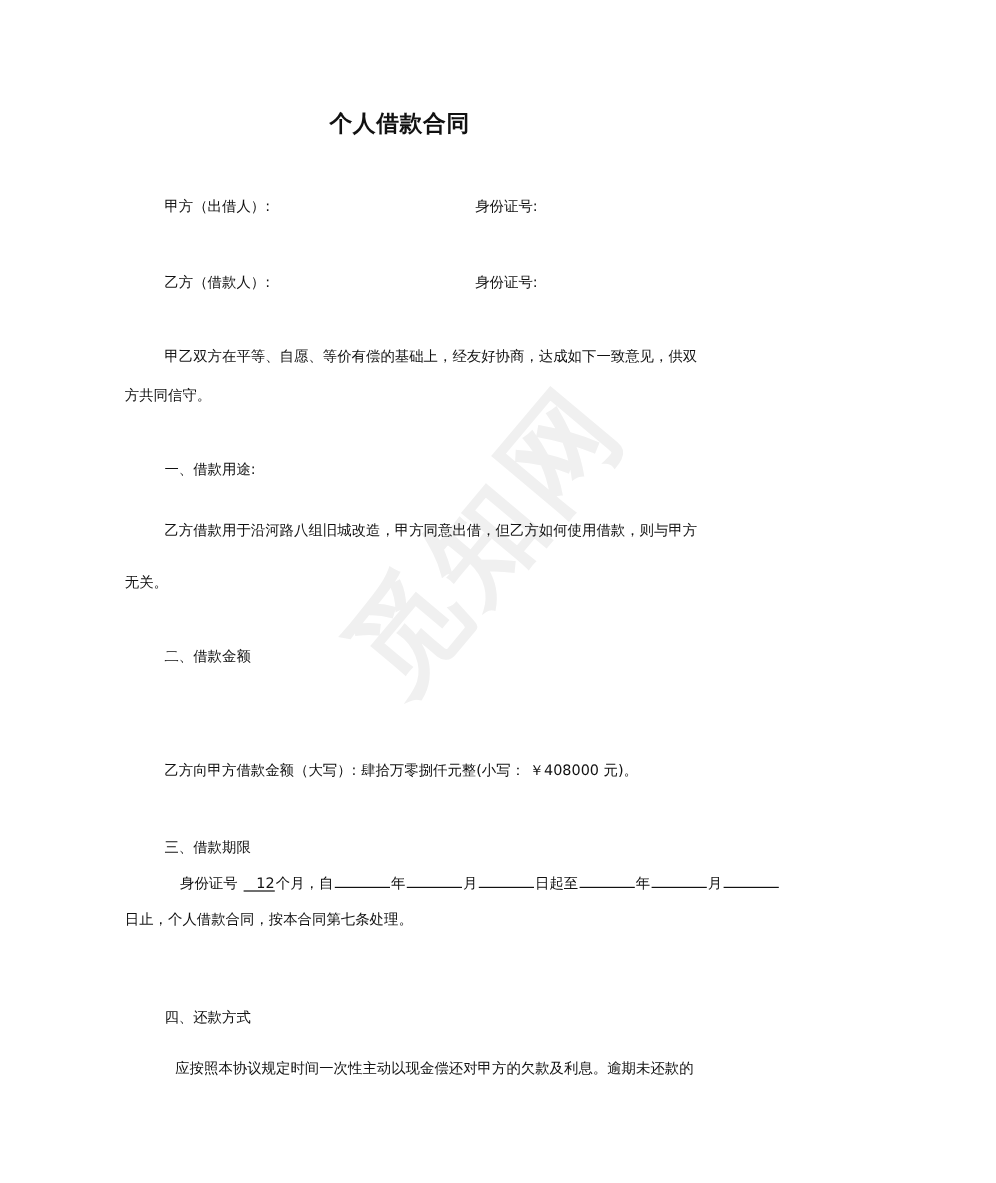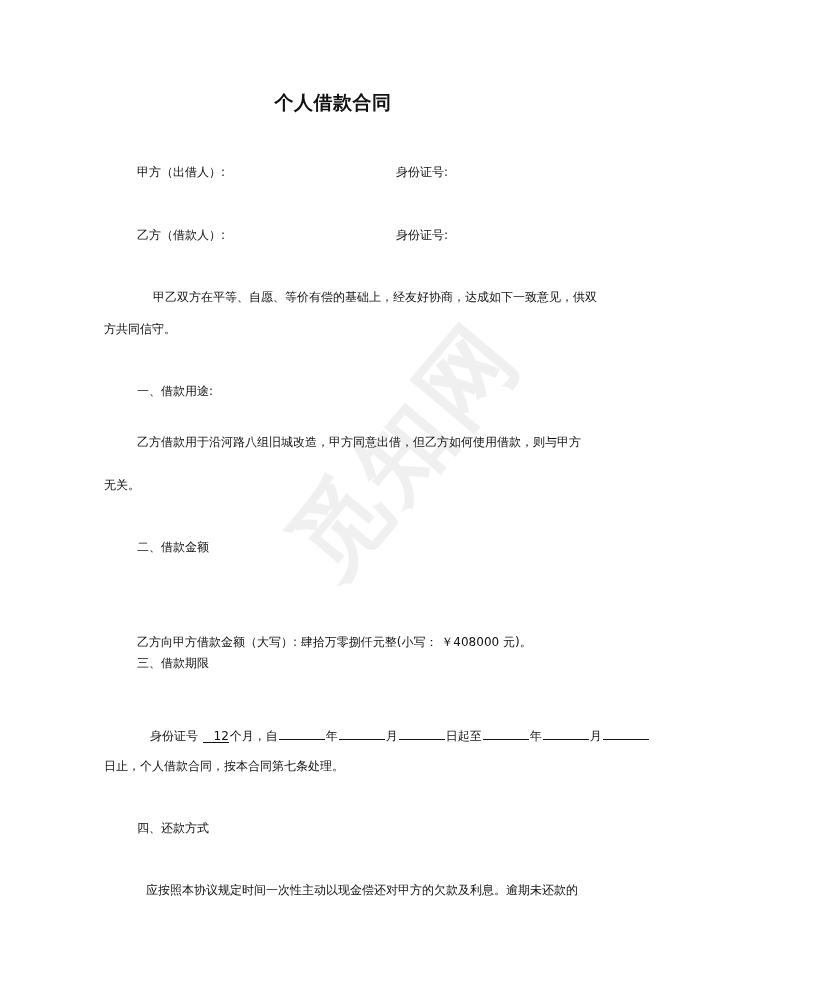--- a/index.html
+++ b/index.html
@@ -78,34 +78,34 @@
 
   <div class="content">
     <div class="title">个人借款合同</div>
 
     <div class="line" style="left:137px; top:162px;">甲方（出借人）:</div>
     <div class="line" style="left:396px; top:162px;">身份证号:</div>
 
     <div class="line" style="left:137px; top:225px;">乙方（借款人）:</div>
     <div class="line" style="left:396px; top:225px;">身份证号:</div>
 
-    <div class="line" style="left:137px; top:287px;margin-left:16px;">甲乙双方在平等、自愿、等价有偿的基础上，经友好协商，达成如下一致意见，供双</div>
+    <div class="line" style="left:137px; top:287px;">甲乙双方在平等、自愿、等价有偿的基础上，经友好协商，达成如下一致意见，供双</div>
     <div class="line" style="left:104px; top:319px;">方共同信守。</div>
 
     <div class="line" style="left:137px; top:381px;">一、借款用途:</div>
     <div class="line" style="left:137px; top:432px;">乙方借款用于沿河路八组旧城改造，甲方同意出借，但乙方如何使用借款，则与甲方</div>
     <div class="line" style="left:104px; top:475px;">无关。</div>
 
     <div class="line" style="left:137px; top:537px;">二、借款金额</div>
     <div class="line" style="left:137px; top:599px;margin-top:33px;">乙方向甲方借款金额（大写）: 肆拾万零捌仟元整(小写： ￥408000 元)。</div>
 
-    <div class="line" style="left:137px; top:653px;">三、借款期限</div>
+    <div class="line" style="left:137px; top:696px;">三、借款期限</div>
 
     <div class="line" style="left:150px; top:723px;">
       <span>身份证号</span>
       <span class="blank w12">12</span><span>个月，自</span><span class="blank w"></span><span>年</span><span class="blank w"></span><span>月</span><span class="blank w"></span><span>日起至</span><span class="blank w"></span><span>年</span><span class="blank w"></span><span>月</span><span class="blank w"></span>
     </div>
     <div class="line" style="left:104px; top:756px;">日止，个人借款合同，按本合同第七条处理。</div>
 
-    <div class="line" style="left:137px; top:818px;font-family:Liberation Serif, serif;">四、还款方式</div>
+    <div class="line" style="left:137px; top:838px;font-family:Liberation Serif, serif;">四、还款方式</div>
     <div class="line" style="left:146px; top:880px;">应按照本协议规定时间一次性主动以现金偿还对甲方的欠款及利息。逾期未还款的</div>
   </div>
 </div>
 
 </body></html>

